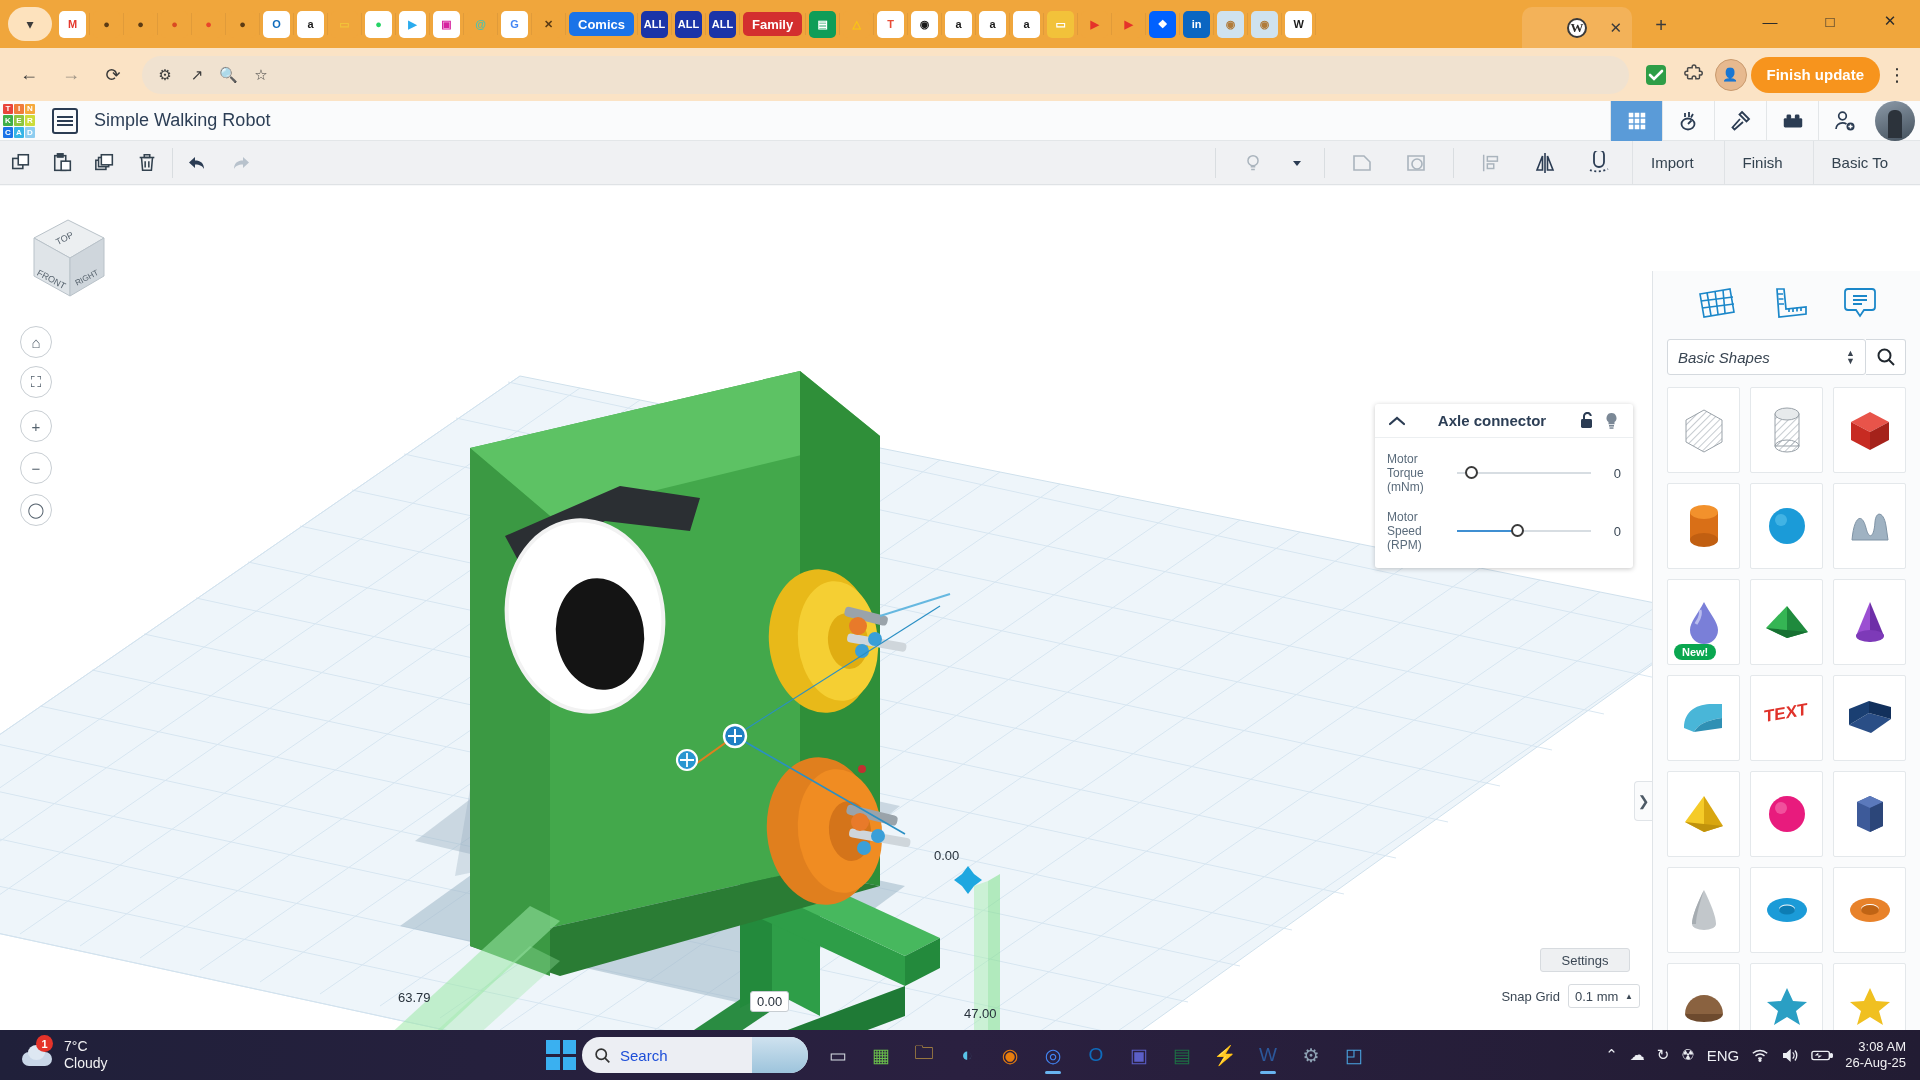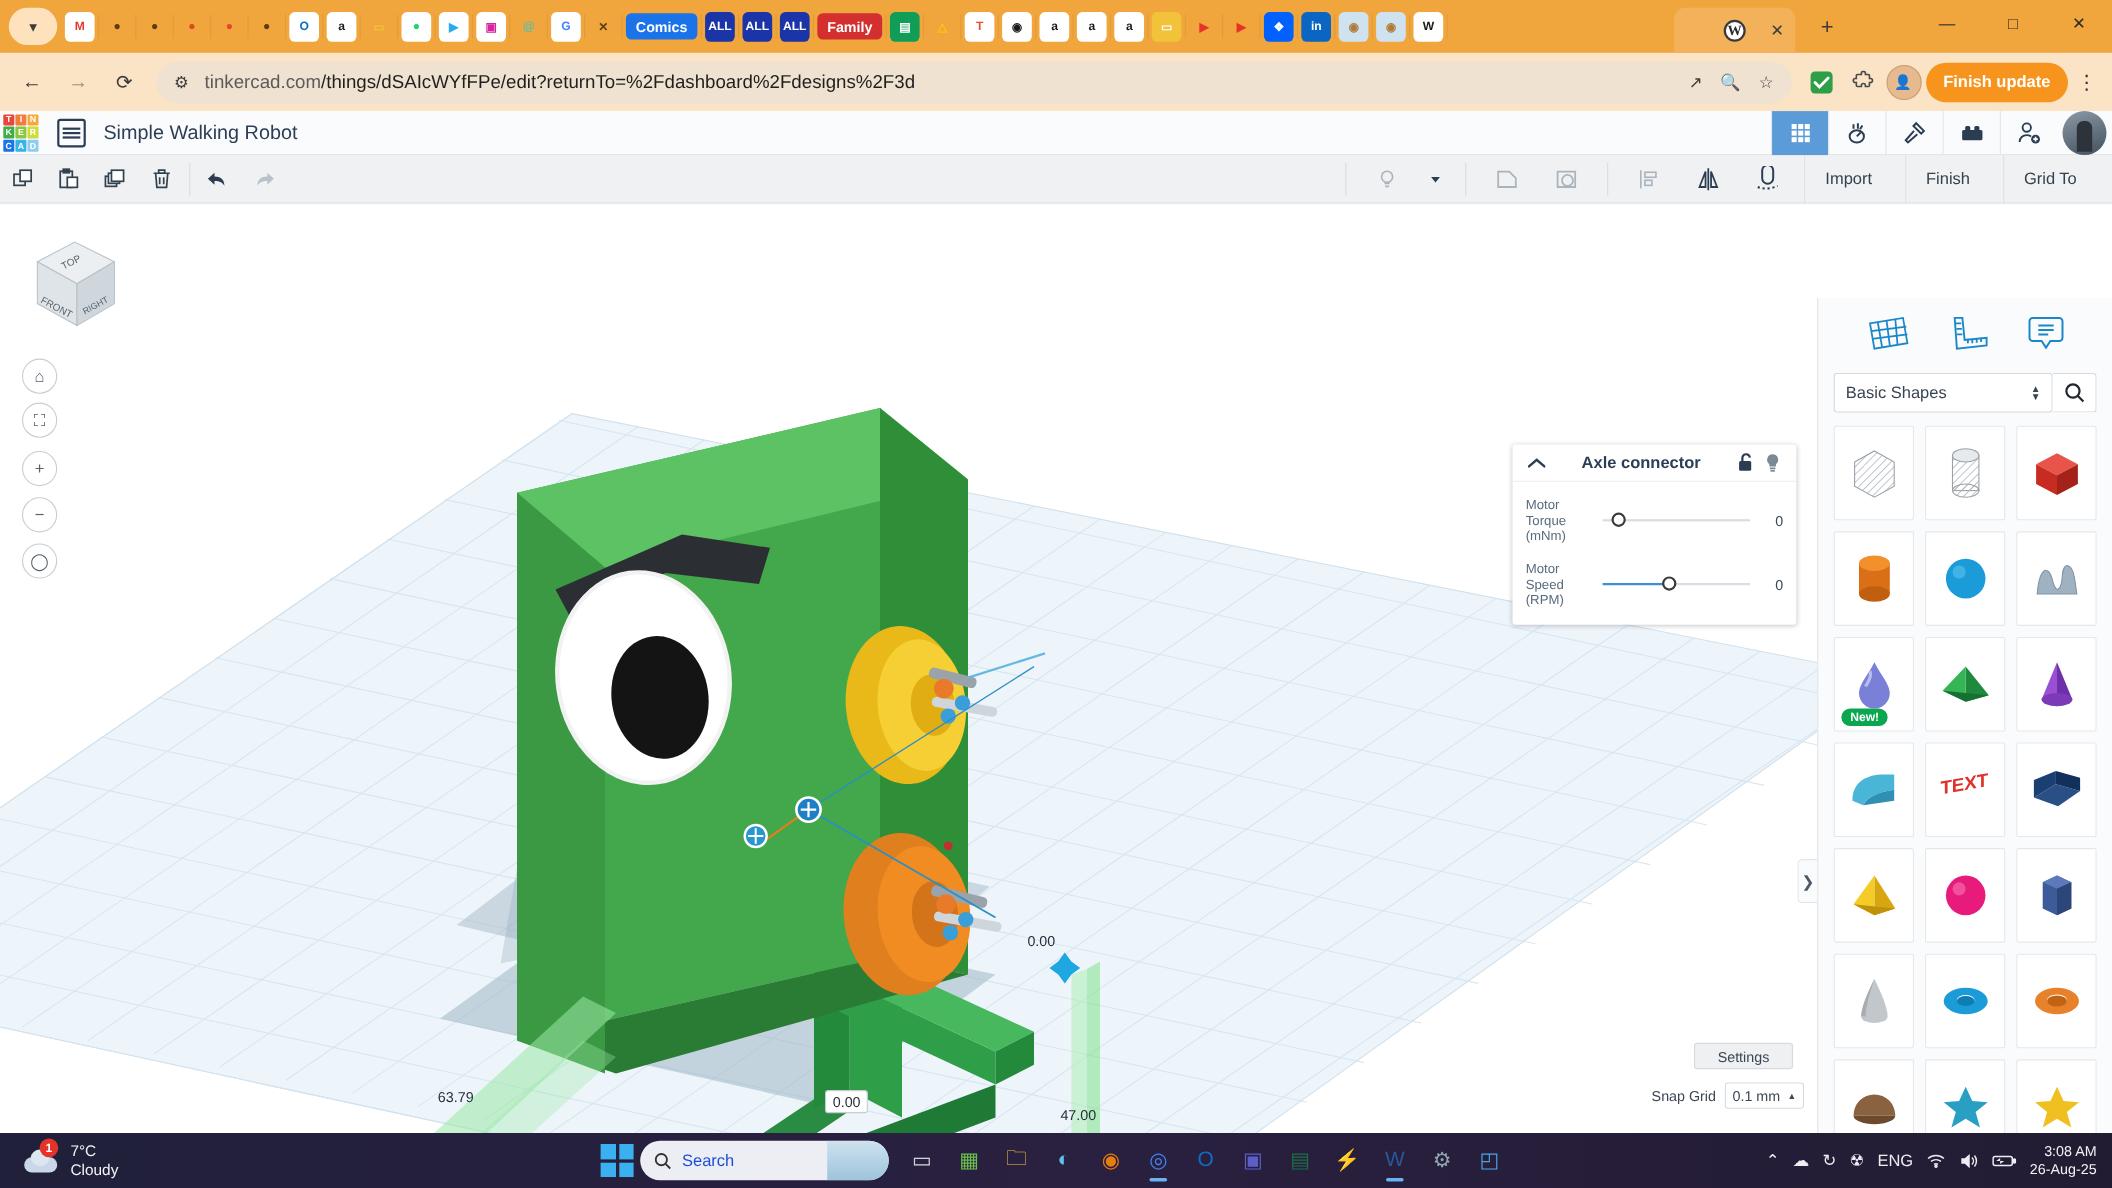--- a/index.html
+++ b/index.html
@@ -102,21 +102,21 @@
   .slider .knob { position:absolute; top:1px; width:13px; height:13px; border-radius:50%; background:#fff;
      border:2px solid #3a3a3a; cursor:pointer;}
   .prop-val { width:22px; text-align:right; font-size:13px; color:#3b4856; }
 
   
   .shapes-panel { position:absolute; right:0; top:85px; width:268px; bottom:0; background:#fafbfc;
      border-left:1px solid #e0e4e8; }
   .sp-icons { height:68px; display:flex; align-items:center; justify-content:space-around; padding:0 26px; }
   .sp-sel { display:flex; padding:0 14px; gap:0; }
   .sp-select { flex:1; height:36px; background:#fff; border:1px solid #d4d9de; border-radius:3px;
-     display:flex; align-items:center; padding:0 10px; font-size:15px; color:#384451; cursor:pointer;}
+     display:flex; align-items:center; padding:0 10px; font-size:15px; color:#384451; cursor:pointer;font-style:italic;}
   .sp-select .chev { margin-left:auto; font-size:9px; line-height:8px; color:#3a4450; }
   .sp-search { width:40px; height:36px; background:#fff; border:1px solid #d4d9de; border-left:none;
      border-radius:0 3px 3px 0; display:flex; align-items:center; justify-content:center; cursor:pointer;}
   .sp-grid { padding:12px 14px; display:grid; grid-template-columns:repeat(3,1fr); gap:10px; }
   .sp-cell { height:86px; background:#fff; border:1px solid #e4e8eb; border-radius:2px; position:relative;
      display:flex; align-items:center; justify-content:center; cursor:pointer;}
   .newbadge { position:absolute; left:6px; bottom:4px; background:#0aa750; color:#fff; font-size:11px;
      font-weight:bold; padding:2px 8px; border-radius:9px; }
   .panel-handle { position:absolute; right:268px; top:595px; width:18px; height:40px; background:#fafbfc;
      border:1px solid #e0e4e8; border-right:none; border-radius:4px 0 0 4px; display:flex; align-items:center;
@@ -250,21 +250,20 @@
       <div class="wc-close">✕</div>
     </div>
   </div>
 
   <div class="urlbar">
     <div class="navbtn">←</div>
     <div class="navbtn dim">→</div>
     <div class="navbtn">⟳</div>
     <div class="omnibox">
       <span class="omni-ico">⚙</span>
-      <span class="urltext"><b>tinkercad.com</b><span>/things/dSAIcWYfFPe/edit?returnTo=%2Fdashboard%2Fdesigns%2F3d</span></span>
       <span class="omni-ico">↗</span>
       <span class="omni-ico">🔍</span>
       <span class="omni-ico">☆</span>
     </div>
     <div class="ext-ico">
       <svg width="24" height="24" viewBox="0 0 24 24">
           <rect x="2" y="2" width="20" height="20" rx="4" fill="#2e9e47"></rect>
           <path d="M6 12l4 4 8-8" stroke="#fff" stroke-width="2.6" fill="none" stroke-linecap="round"></path>
         </svg>
     </div>
@@ -428,21 +427,21 @@
             </svg>
           </div>
         <div class="tbtn">
           <svg width="24" height="24" viewBox="0 0 24 24" fill="none" stroke="#2b3c53" stroke-width="1.8">
               <path d="M7 4a5 5 0 0110 0v7a5 5 0 01-10 0z"></path>
               <path d="M3 19c4 2 12 2 18-1" stroke-dasharray="2 2.5"></path>
             </svg>
           </div>
         <div class="txtbtn">Import</div>
         <div class="txtbtn">Finish</div>
-        <div class="txtbtn">Grid To</div>
+        <div class="txtbtn">Basic To</div>
       </div>
     </div>
 
     <div class="viewport">
       <svg class="grid-plane" viewBox="0 0 1652 844" preserveAspectRatio="none">
         <defs>
           <pattern id="gridfine" width="17" height="17" patternUnits="userSpaceOnUse" patternTransform="skewY(-10) skewX(0)">
             <path d="M17 0H0V17" fill="none" stroke="#dbe6ef" stroke-width="0.7"></path>
           </pattern>
           <linearGradient id="robotGreen" x1="0" y1="0" x2="1" y2="1">

